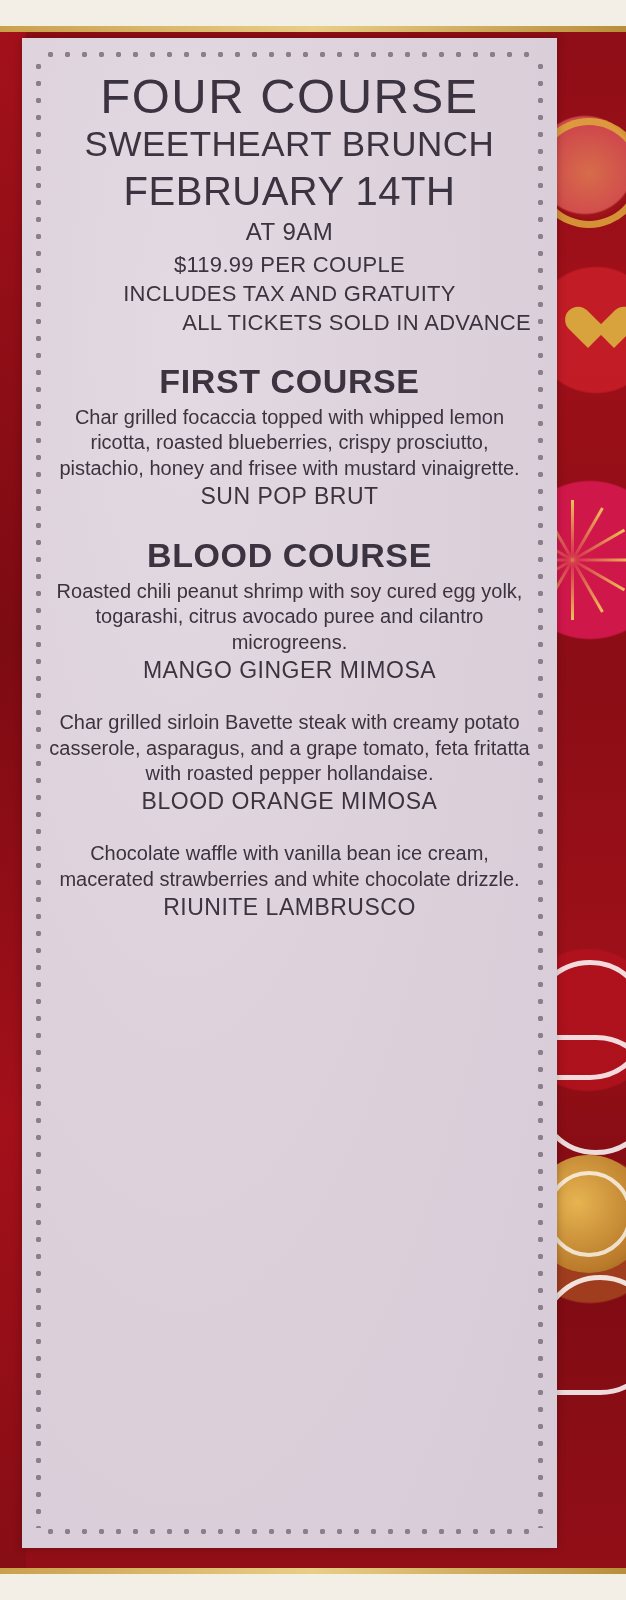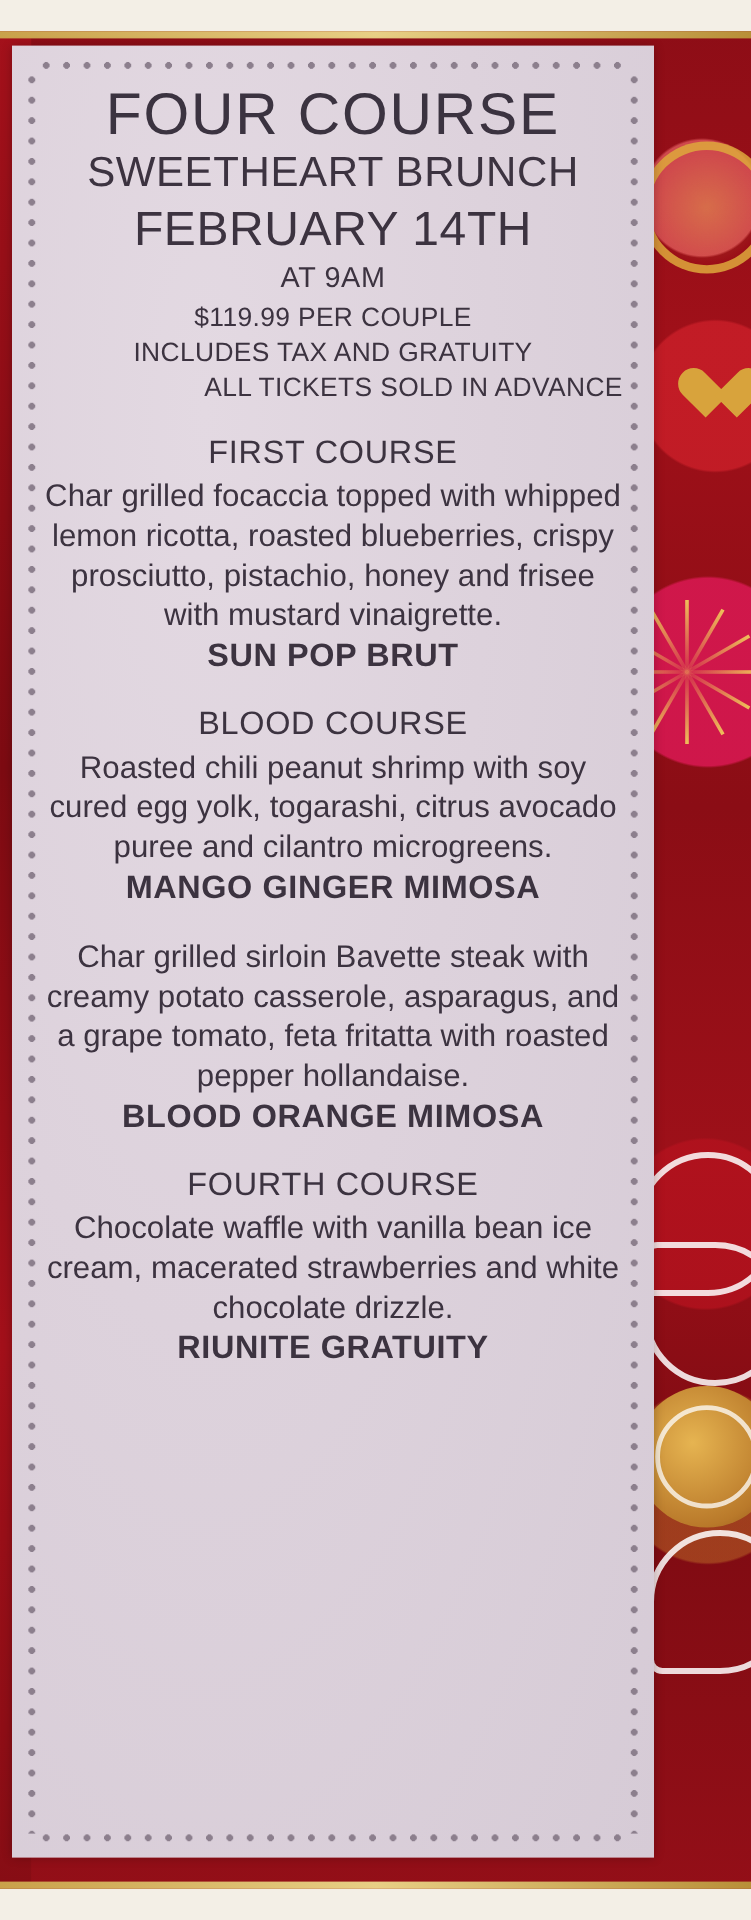--- a/index.html
+++ b/index.html
@@ -117,21 +117,21 @@
     content: "";
     position: absolute;
     inset: 16px;
     border-radius: 50%;
     border: 4px solid rgba(255,255,255,0.75);
   }
 
   
   .card {
     position: absolute;
-    left: 10px;
+    left: 22px;
     top: 38px;
     width: 535px;
     height: 1510px;
     background:
       radial-gradient(ellipse at 30% 20%, #e3d9e2 0%, #ddd2dc 45%, #d6cbd6 100%);
     box-shadow: 0 0 8px rgba(0,0,0,0.25);
     z-index: 3;
     overflow: hidden;
   }
   
@@ -195,36 +195,36 @@
     font-size: 22px;
     letter-spacing: 0.3px;
     margin: 6px 0 0 0;
     font-weight: 400;
   }
   .t-includes { margin-top: 3px; }
   .t-advance { margin-top: 3px; text-align: right; }
 
   .course { margin-top: 26px; }
   .course-title {
-    font-size: 27px;
+    font-size: 34px;
     letter-spacing: 0.6px;
     margin: 0 0 4px 0;
-    font-weight: 400;
+    font-weight: 700;
   }
   .course-desc {
-    font-size: 26px;
+    font-size: 20px;
     line-height: 1.27;
     margin: 0;
     font-weight: 400;
   }
   .course-pairing {
-    font-size: 27px;
+    font-size: 23px;
     letter-spacing: 0.5px;
     margin: 2px 0 0 0;
-    font-weight: 700;
+    font-weight: 400;
   }
 </style>
 </head>
 <body>
 
 <div class="poster">
 
   <div class="orn orn-gold-circle" style="right:-18px; top:118px;"></div>
   <div class="orn-heart" style="right:14px; top:308px;"></div>
   <div class="orn-burst" style="right:-6px; top:500px;">
@@ -277,19 +277,18 @@
         <p class="course-desc">Roasted chili peanut shrimp with soy cured egg yolk, togarashi, citrus avocado puree and cilantro microgreens.</p>
         <div class="course-pairing">MANGO GINGER MIMOSA</div>
       </div>
 
       <div class="course">
         <p class="course-desc">Char grilled sirloin Bavette steak with creamy potato casserole, asparagus, and a grape tomato, feta fritatta with roasted pepper hollandaise.</p>
         <div class="course-pairing">BLOOD ORANGE MIMOSA</div>
       </div>
 
       <div class="course">
-        <div class="course-title">FOURTH COURSE</div>
         <p class="course-desc">Chocolate waffle with vanilla bean ice cream, macerated strawberries and white chocolate drizzle.</p>
-        <div class="course-pairing">RIUNITE GRATUITY</div>
+        <div class="course-pairing">RIUNITE LAMBRUSCO</div>
       </div>
     </div>
   </div>
 </div>
 
 </body></html>

